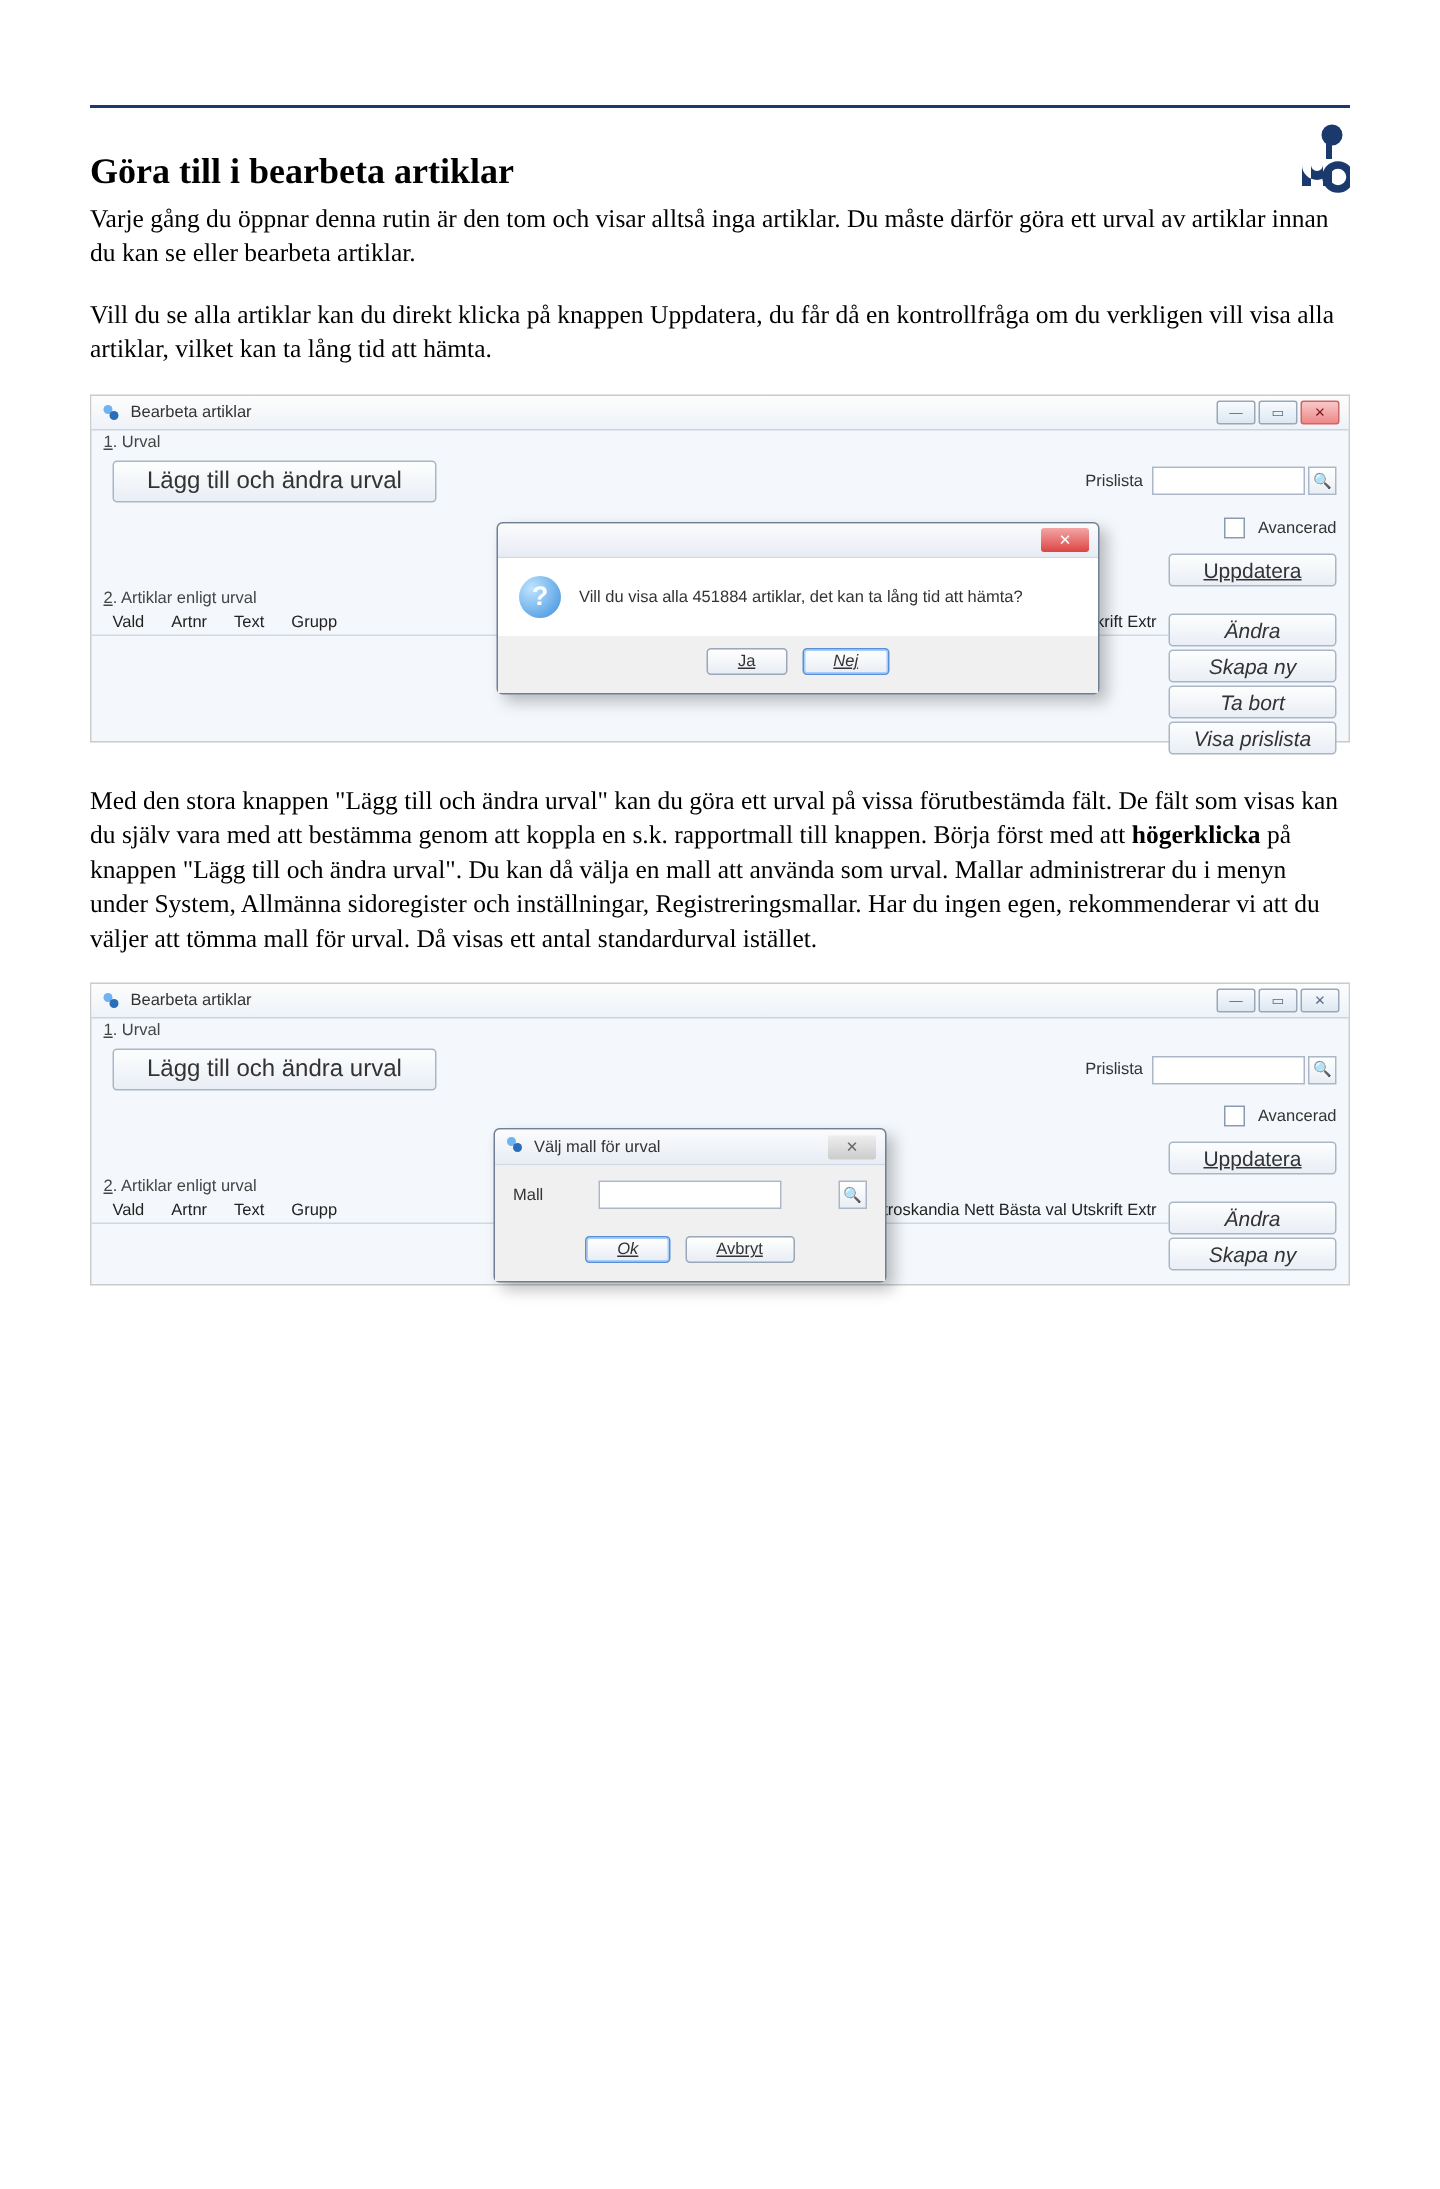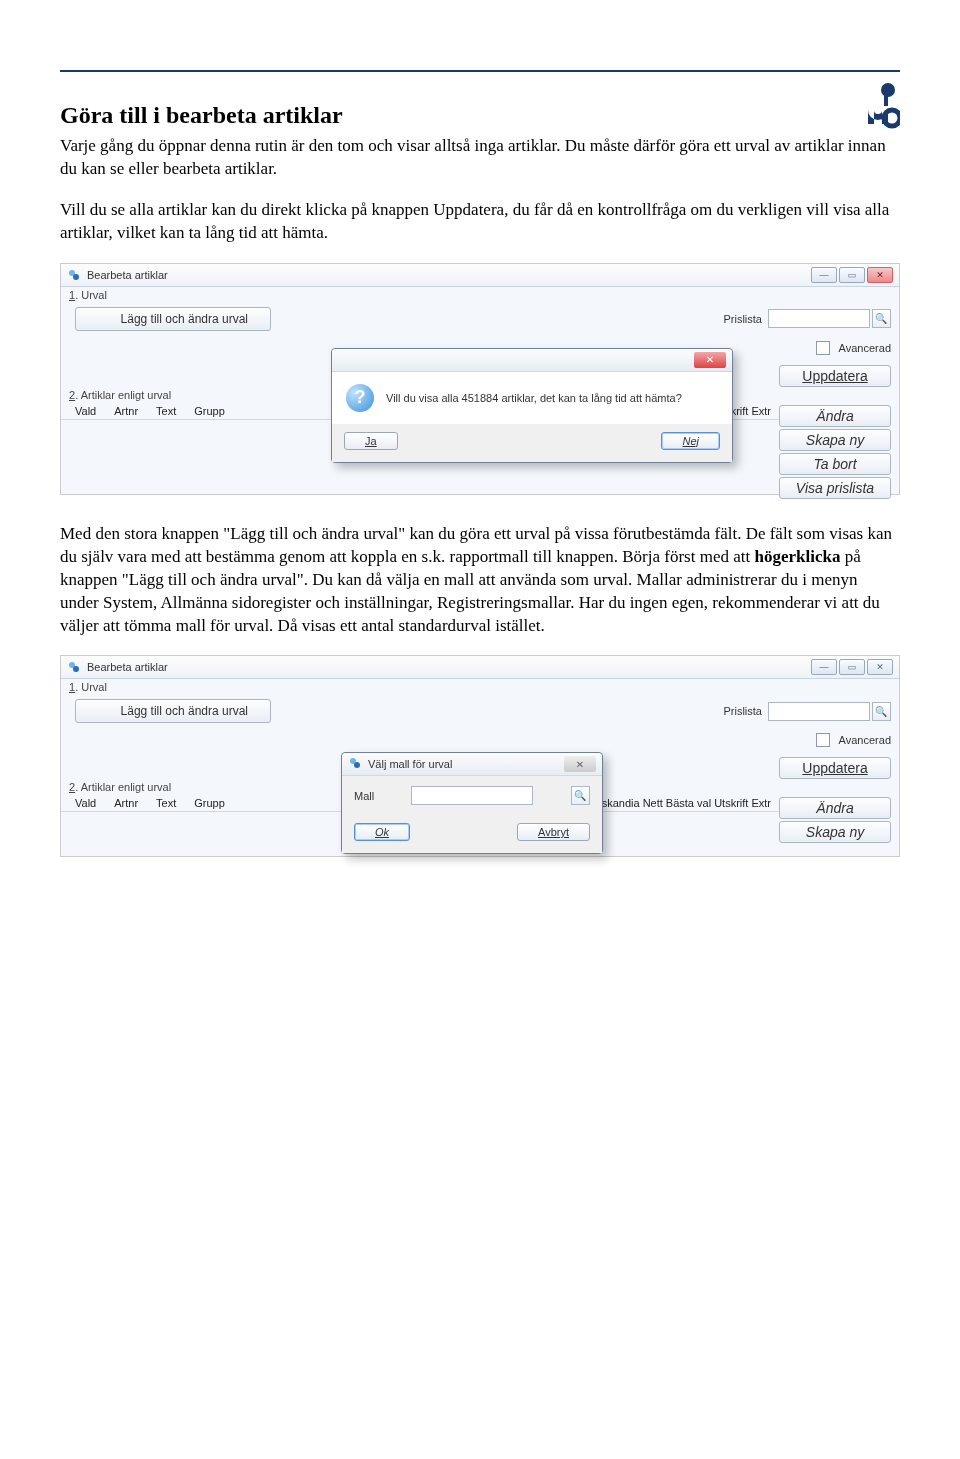--- a/index.html
+++ b/index.html
@@ -11,40 +11,40 @@
   p{font-size:17px;line-height:1.35;margin:0 0 18px 0;}
   .screenshot{border:1px solid #ccc;background:#f4f8fc;margin:8px 0 28px 0;font-family:'Segoe UI',Tahoma,sans-serif;font-size:11px;color:#333;position:relative;}
   .titlebar{display:flex;align-items:center;padding:3px 6px;background:linear-gradient(#fdfdfd,#eef2f7);border-bottom:1px solid #c9d4e2;}
   .titlebar .ticon{width:14px;height:14px;margin-right:6px;}
   .winbtns{margin-left:auto;display:flex;gap:2px;}
   .winbtn{width:24px;height:14px;border:1px solid #9aa7b8;border-radius:2px;background:linear-gradient(#f8fbff,#dde7f2);display:flex;align-items:center;justify-content:center;font-size:9px;color:#5a6b82;}
   .winbtn.close{background:linear-gradient(#f7c8c8,#e88);border-color:#c66;color:#7a1a1a;}
   .section-head{padding:2px 8px;font-size:11px;color:#444;}
   .underline{text-decoration:underline;}
   .toolbar-row{display:flex;align-items:center;padding:4px 8px 10px 14px;}
-  .big-btn{padding:4px 22px;border:1px solid #aab6c6;border-radius:3px;background:linear-gradient(#fdfefe,#e9eef5);font-size:12px;color:#333;min-width:150px;text-align:right;}
+  .big-btn{padding:4px 22px;border:1px solid #aab6c6;border-radius:3px;background:linear-gradient(#fdfefe,#e9eef5);font-size:16px;color:#333;min-width:150px;text-align:right;}
   .prislista-lbl{margin-left:auto;margin-right:6px;font-size:11px;}
   .prislista-input{width:100px;height:17px;border:1px solid #abb7c7;background:#fff;}
   .zoom-ic{width:17px;height:17px;border:1px solid #abb7c7;background:linear-gradient(#fff,#e9eef5);margin-left:2px;display:flex;align-items:center;justify-content:center;font-size:10px;}
   .adv-row{display:flex;padding:0 8px 6px 14px;}
   .adv-right{margin-left:auto;display:flex;align-items:center;gap:9px;}
   .chk{width:12px;height:12px;border:1px solid #8a9ab0;background:#fff;}
   .upd-row{display:flex;padding:4px 8px 0 8px;}
   .side-btn{margin-left:auto;padding:2px 10px;border:1px solid #aab6c6;border-radius:3px;background:linear-gradient(#fdfefe,#e9eef5);min-width:90px;text-align:center;font-size:14px;}
   .cols-row{display:flex;padding:2px 8px 0 14px;gap:18px;border-bottom:1px solid #cfd8e4;font-size:11px;color:#222;align-items:flex-end;}
   .cols-row .col{padding-bottom:2px;}
   .side-stack{display:flex;flex-direction:column;gap:2px;padding:2px 8px 6px 0;align-items:flex-end;font-style:italic;}
   .flex-split{display:flex;}
   .flex-left{flex:1;}
   .dialog{position:absolute;border:1px solid #6f7f95;background:#f3f3f3;box-shadow:5px 5px 10px rgba(0,0,0,.25);border-radius:4px;}
   .dialog .dlg-title{background:linear-gradient(#fcfcfd,#e7ecf4);border-bottom:1px solid #cfd8e4;padding:3px 6px;display:flex;align-items:center;border-radius:4px 4px 0 0;}
   .dialog .dlg-x{margin-left:auto;width:32px;height:16px;border-radius:2px;background:linear-gradient(#f3a6a6,#d44);display:flex;align-items:center;justify-content:center;color:#fff;font-size:10px;}
   .dlg-body{padding:12px 14px;display:flex;align-items:center;gap:12px;background:#fff;}
   .qicon{width:28px;height:28px;border-radius:50%;background:radial-gradient(circle at 30% 30%,#bfe4ff,#3b8fdc);display:flex;align-items:center;justify-content:center;color:#fff;font-size:18px;font-weight:bold;}
-  .dlg-btns{display:flex;gap:10px;justify-content:space-between;padding:8px 12px 12px 12px;background:#f0f0f0;}
+  .dlg-btns{display:flex;gap:10px;justify-content:center;padding:8px 12px 12px 12px;background:#f0f0f0;}
   .dlg-btn{padding:2px 20px;border:1px solid #9aa7b8;border-radius:3px;background:linear-gradient(#fff,#e8edf4);font-size:11px;}
   .dlg-btn.def{border-color:#5a8fd6;box-shadow:0 0 0 1px #a7cdfc inset;font-style:italic;}
   .mini-row{display:flex;align-items:center;gap:6px;padding:10px 12px;background:#f0f0f0;justify-content:space-between;}
   .mini-input{width:120px;height:17px;border:1px solid #abb7c7;background:#fff;}
   .s1{height:230px;}
   .s2{height:200px;}
   b{font-weight:bold;}
 </style>
 </head>
 <body>
@@ -177,21 +177,21 @@
           <span class="col">Grupp</span>
           <span class="col" style="margin-left:auto">toprislista Pris-Elektroskandia Nett Bästa val Utskrift Extr</span>
         </div>
       </div>
       <div class="side-stack">
         <div class="side-btn">Ändra</div>
         <div class="side-btn">Skapa ny</div>
       </div>
     </div>
 
-    <div class="dialog" style="left:280px;top:96px;width:260px">
+    <div class="dialog" style="left:268px;top:96px;width:260px">
       <div class="dlg-title">
         <span class="ticon" style="margin-right:6px">
           <svg viewBox="0 0 14 14" width="14" height="14">
               <circle cx="5" cy="5" r="3" fill="#6fb3f2"></circle>
               <circle cx="9" cy="9" r="3" fill="#2a6db8"></circle>
             </svg>
         </span>
         <span>Välj mall för urval</span>
         <div class="dlg-x" style="background:linear-gradient(#eee,#ccc);color:#666">✕</div>
       </div>

